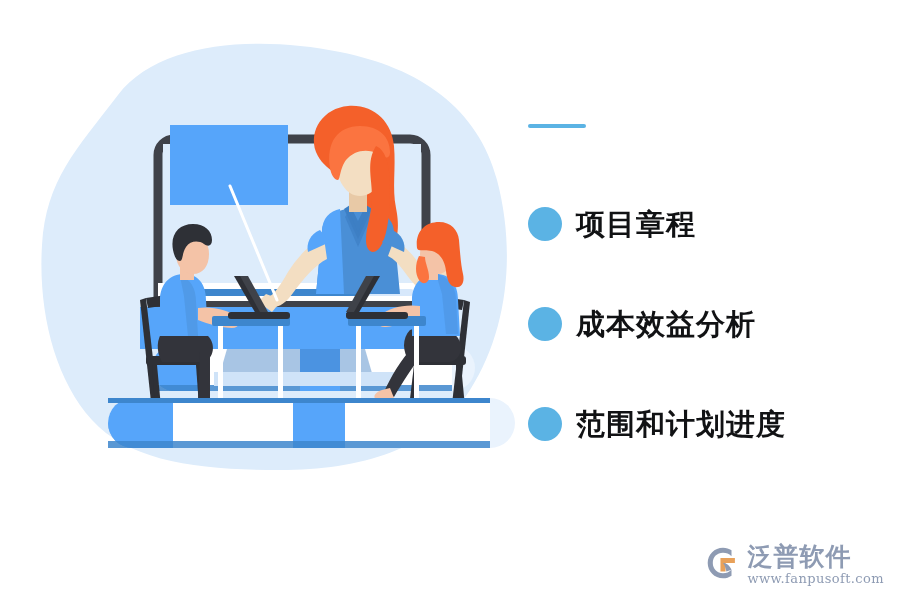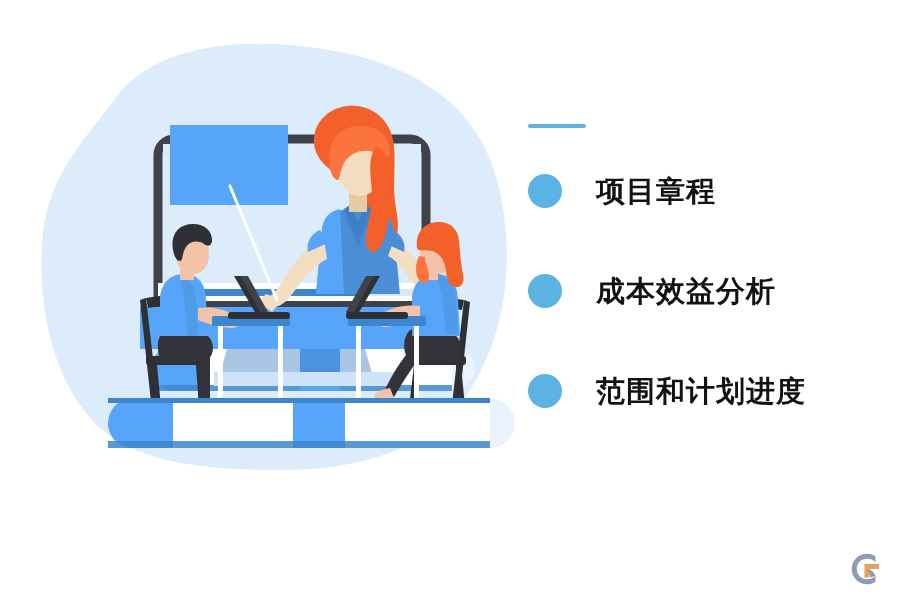--- a/index.html
+++ b/index.html
@@ -17,21 +17,21 @@
   #illustration{position:absolute;left:0;top:0;width:540px;height:520px;}
 
   
   #list-panel{
     position:absolute;left:528px;top:112px;width:360px;height:320px;
   }
   .accent-rule{
     position:absolute;left:0;top:12px;width:58px;height:4px;border-radius:2px;
   }
   .bullet-row{
-    position:absolute;left:0;display:flex;align-items:center;gap:34px;
+    position:absolute;left:0;display:flex;align-items:center;gap:14px;margin-top:33px;
   }
   .bullet-row.r0{top:62px;}
   .bullet-row.r1{top:162px;}
   .bullet-row.r2{top:262px;}
   .bullet-dot{
     width:34px;height:34px;border-radius:50%;flex:0 0 34px;
   }
   .bullet-label{
     font-size:29px;font-weight:bold;color:#111214;
     letter-spacing:1px;line-height:1;white-space:nowrap;
@@ -247,15 +247,19 @@
   </div>
 
   <div id="logo">
     <svg id="logo-mark" viewBox="0 0 40 40" xmlns="http://www.w3.org/2000/svg">
       <path d="M20,2 C10,2 2,10 2,20 C2,30 10,38 20,38 C24,38 27,37 30,35
                L30,28 C27,31 24,32 20,32 C13,32 8,27 8,20 C8,13 13,8 20,8
                C24,8 27,9 30,12 L30,5 C27,3 24,2 20,2 Z" fill="#8e9bb3"></path>
       <path d="M17,14 L34,14 L34,20 L23,20 L23,30 L17,30 Z" fill="#e8a15a"></path>
       <path d="M20,20 C24,20 28,23 30,28 L24,30 C23,26 22,22 20,20 Z" fill="#8e9bb3"></path>
     </svg>
+    <div id="logo-text">
+      <div id="logo-name">泛普软件</div>
+      <div id="logo-url">www.fanpusoft.com</div>
+    </div>
   </div>
 
 </div>
 
 </body></html>

